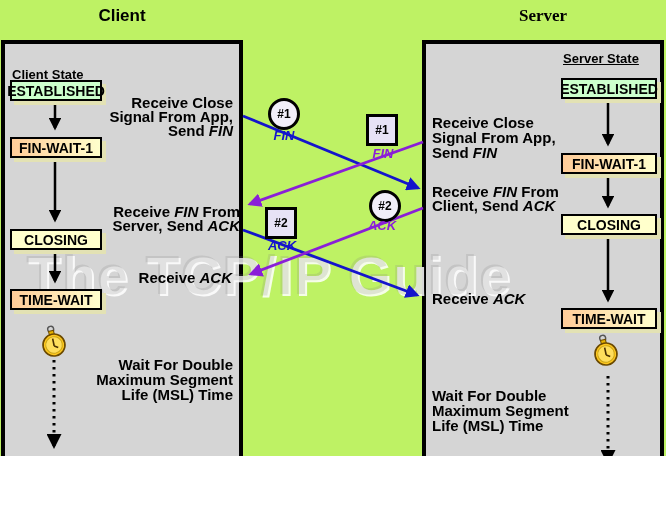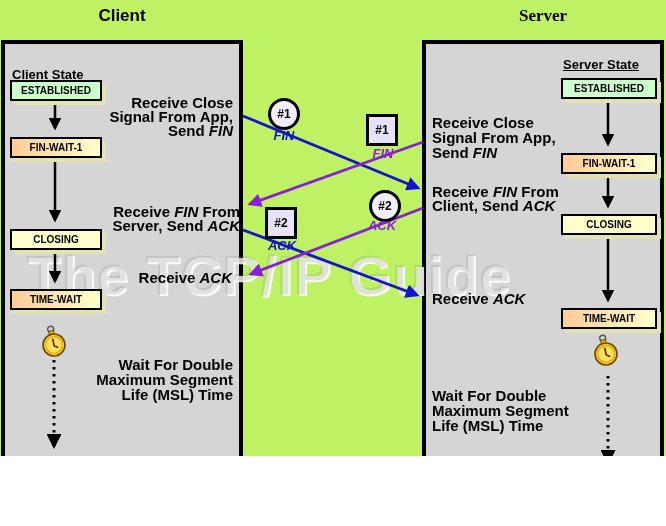--- a/index.html
+++ b/index.html
@@ -16,25 +16,25 @@
   .server-panel{left:422px;}
 
   .watermark{position:absolute;left:26px;top:242px;z-index:1;font-size:56px;font-weight:bold;
              letter-spacing:1px;white-space:nowrap;color:rgba(128,128,128,0.20);
              text-shadow:2px 2px 0 rgba(255,255,255,0.85);}
 
   .overlay{position:absolute;left:0;top:0;z-index:2;}
 
   .state-header{position:absolute;font-size:13px;font-weight:bold;text-decoration:underline;z-index:3;}
   .c-header{left:12px;top:51px;margin-top:16px;}
-  .s-header{left:563px;top:57px;}
+  .s-header{left:563px;top:51px;}
 
   .sbox{position:absolute;border:2px solid #000;box-sizing:border-box;z-index:3;
         display:flex;align-items:center;justify-content:center;
-        font-size:10px;font-weight:bold;box-shadow:4px 4px 0 #E3E2B4;height:21px;}
+        font-size:14px;font-weight:bold;box-shadow:4px 4px 0 #E3E2B4;height:21px;}
   .cbox{left:10px;width:92px;}
   .svbox{left:561px;width:96px;}
   .f-green{background:#CCFFCC;}
   .f-grad{background:linear-gradient(90deg,#FFCC99,#FFFFCC);}
   .f-yellow{background:#FFFFCC;}
   .f-white{background:#F4F4F4;border-width:3px;height:23px;border-radius:10px;}
   .c-est{top:80px;}.c-fw1{top:137px;}.c-clo{top:229px;}.c-tw{top:289px;}.c-cld{top:458px;}
   .s-est{top:78px;}.s-fw1{top:153px;}.s-clo{top:214px;}.s-tw{top:308px;}.s-cld{top:479px;}
 
   .ann{position:absolute;font-size:15px;font-weight:bold;line-height:14px;z-index:3;}

